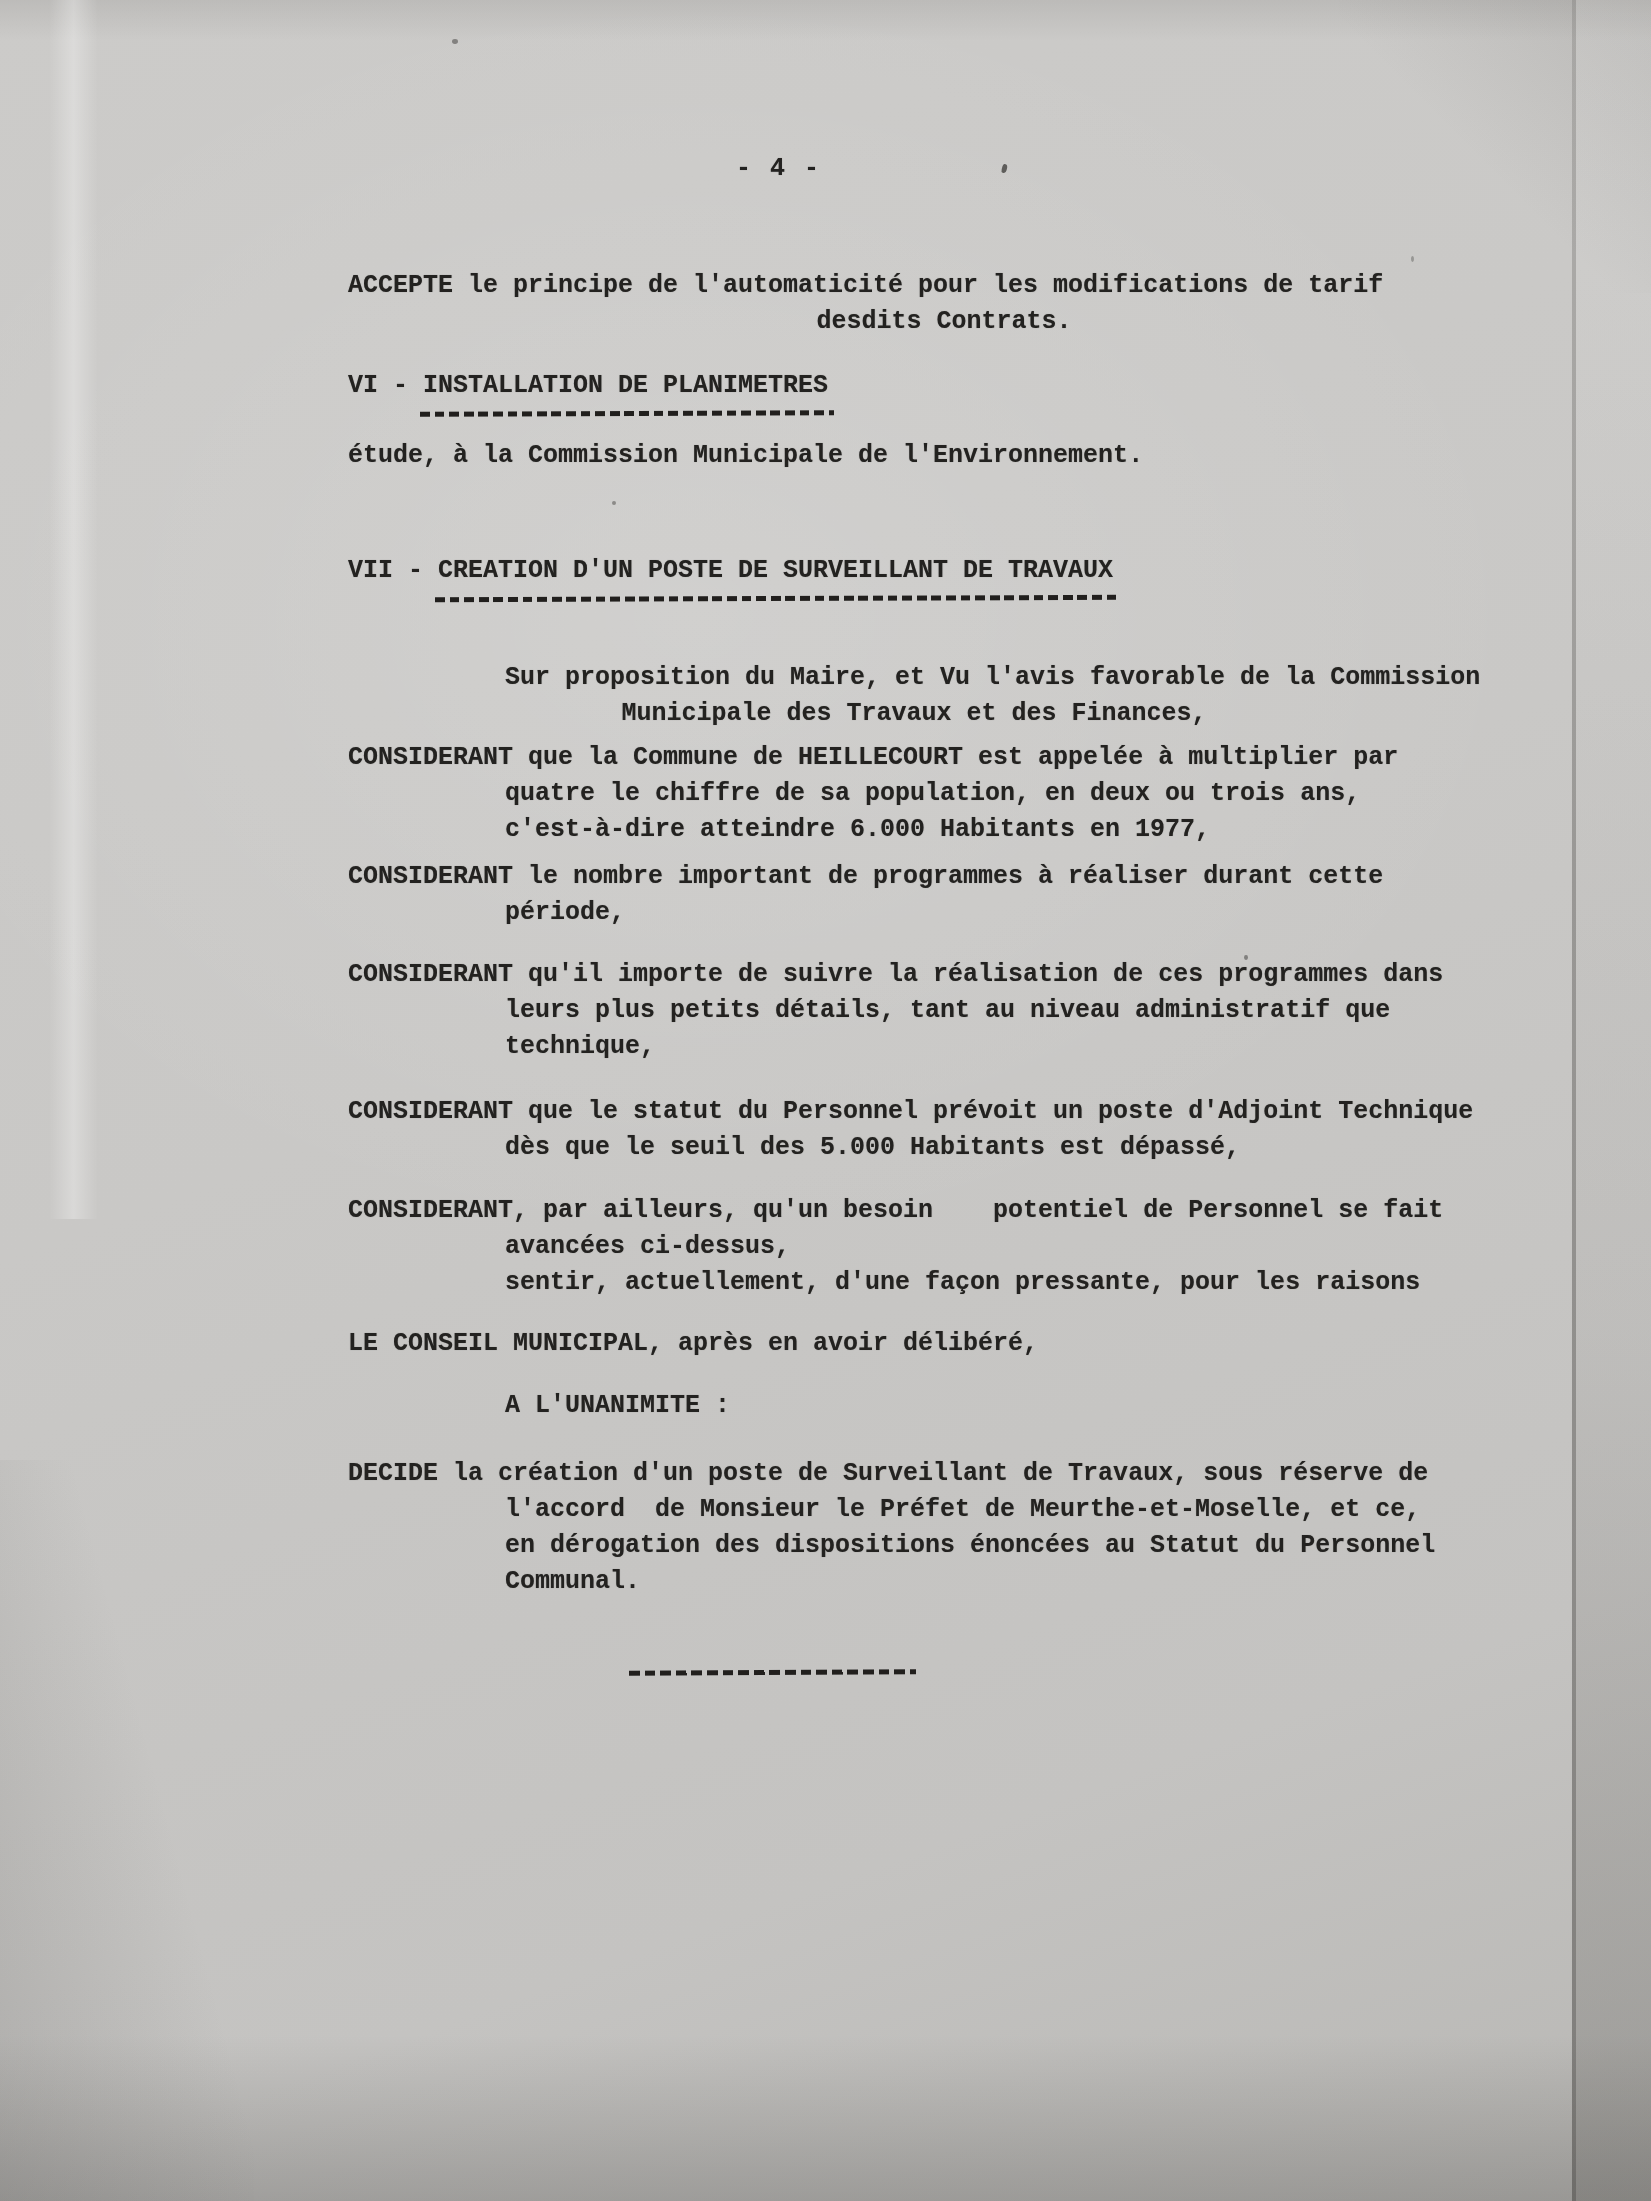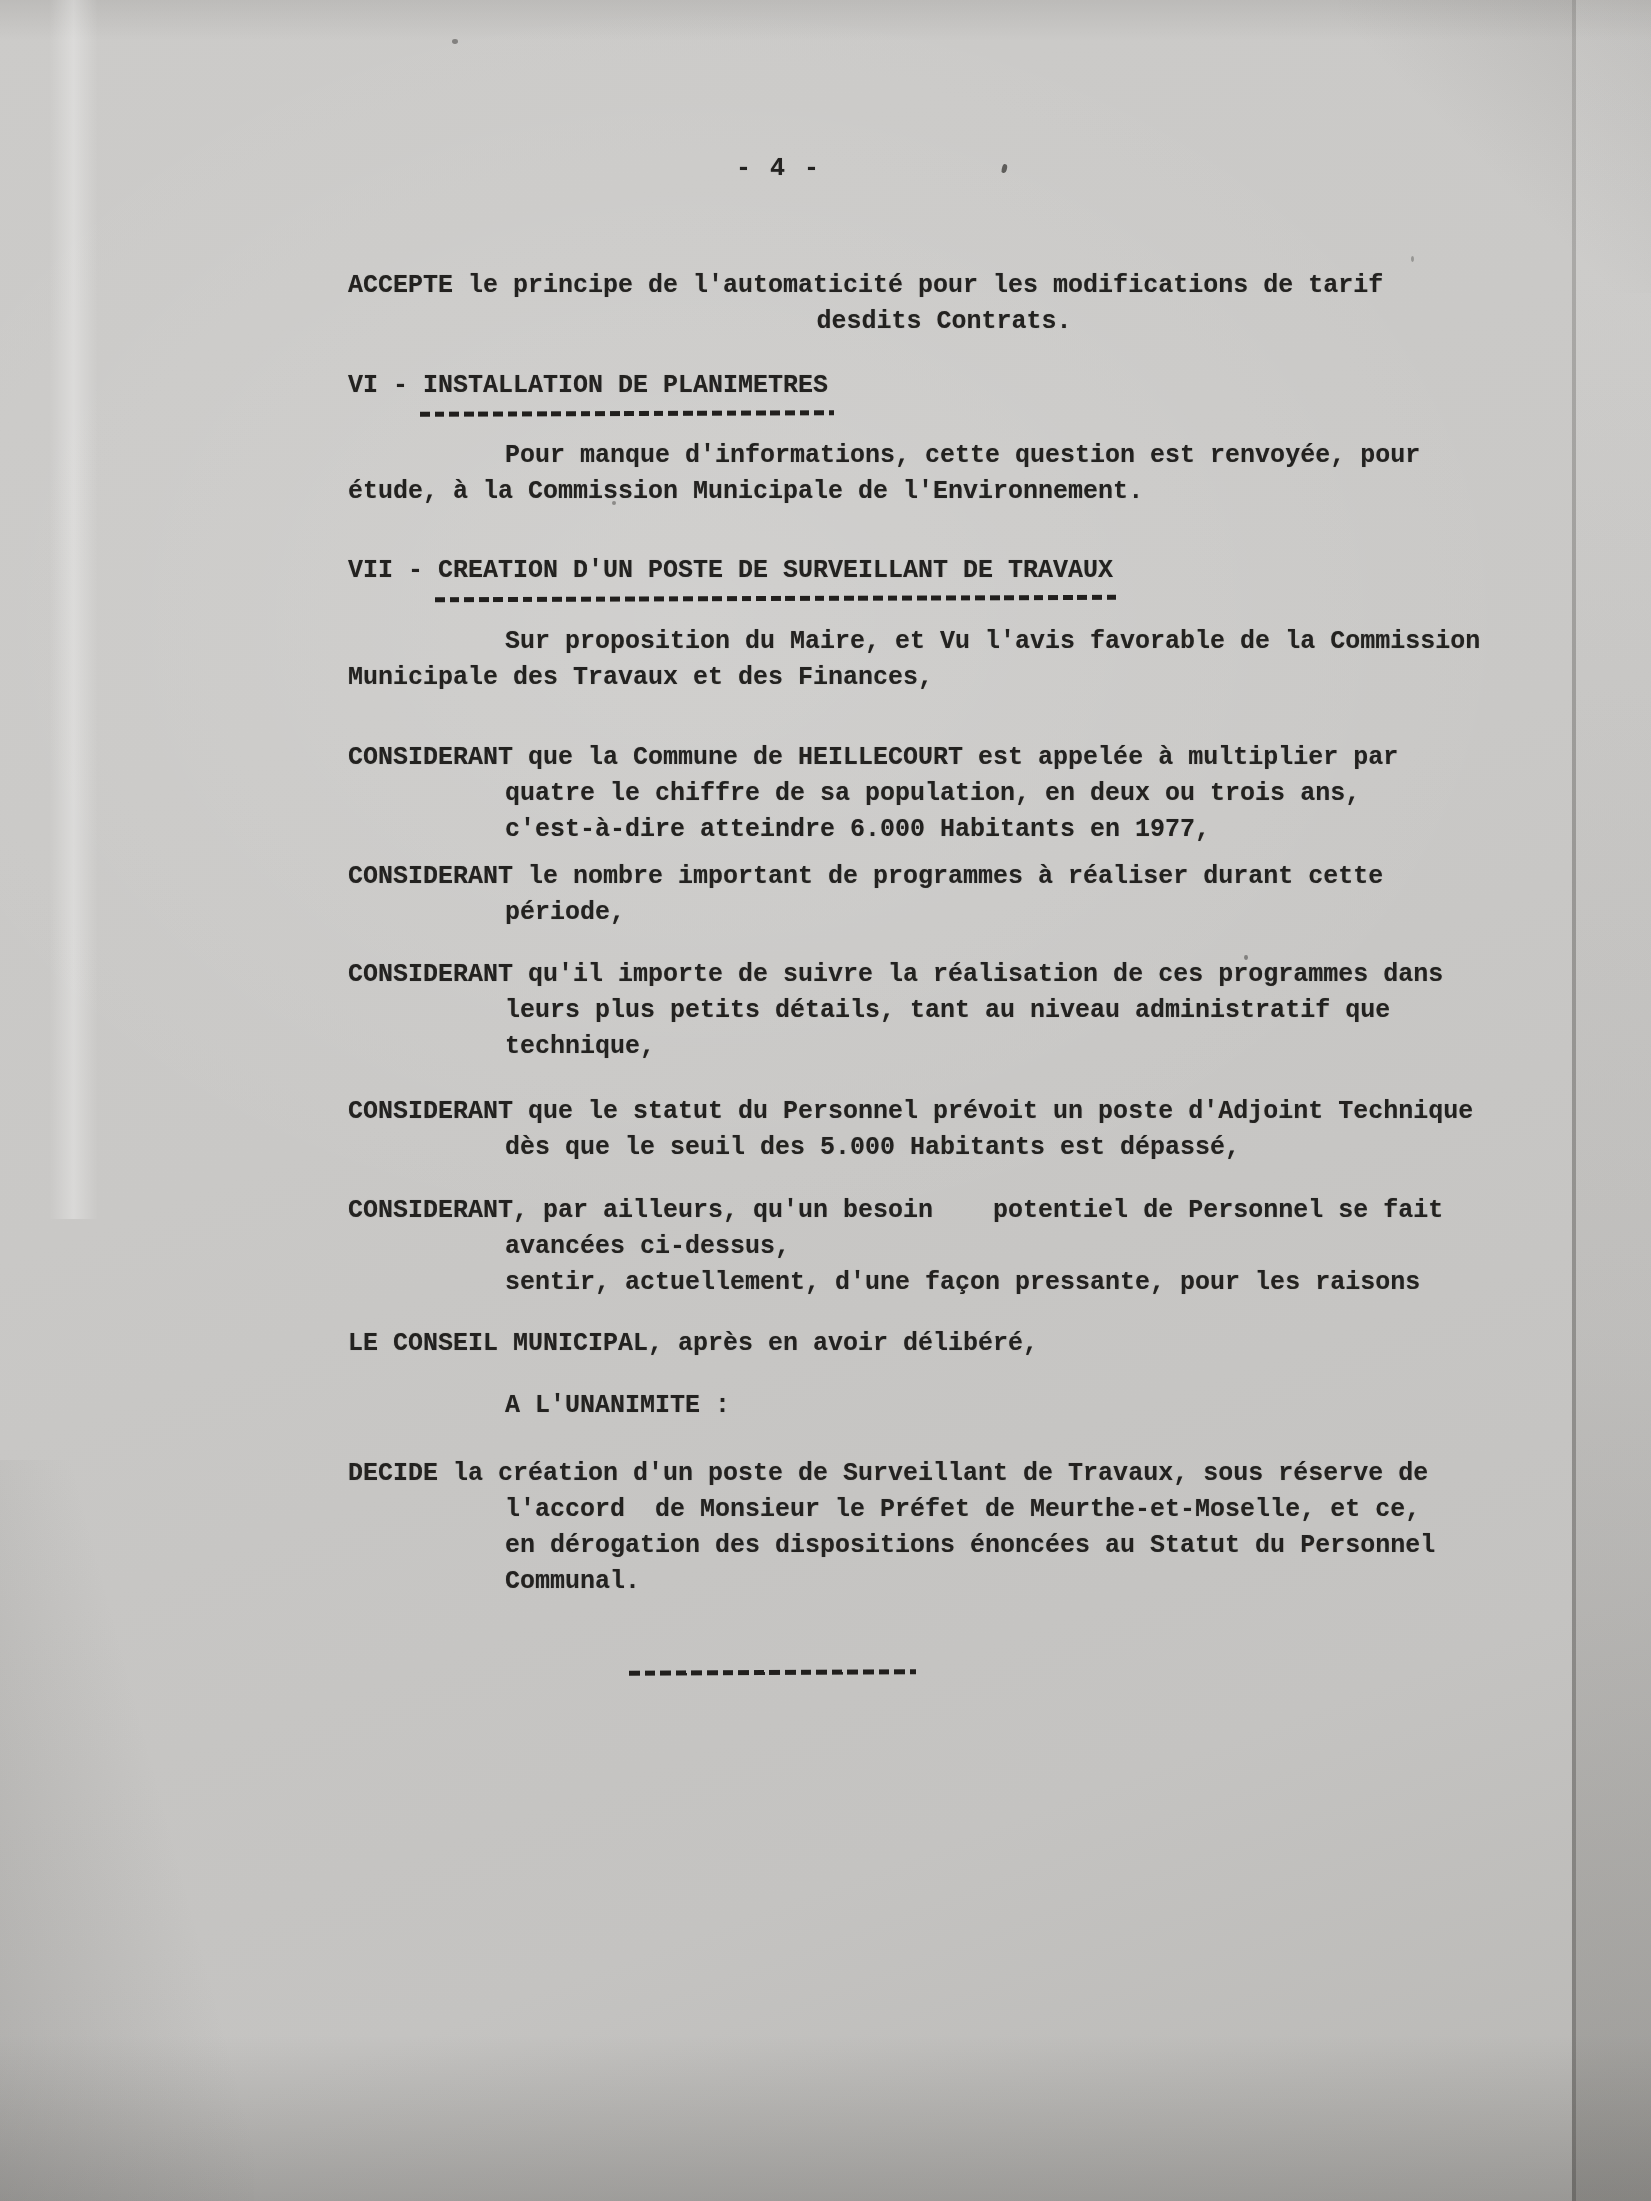--- a/index.html
+++ b/index.html
@@ -75,29 +75,28 @@
   <div class="para" style="top:268px;text-align:center;">
     <div class="line">ACCEPTE le principe de l'automaticité pour les modifications de tarif</div>
     <div class="line ind">desdits Contrats.</div>
   </div>
 
   <div class="para" style="top:368px;">
     <div class="line"><span>VI - </span><span class="dash-underline">INSTALLATION DE PLANIMETRES</span></div>
   </div>
 
   <div class="para" style="top:438px;">
-    <div class="line ind">Pour manque d'informations, cette question est renvoyée, pour</div>
     <div class="line">étude, à la Commission Municipale de l'Environnement.</div>
   </div>
 
   <div class="para" style="top:553px;">
     <div class="line"><span>VII - </span><span class="dash-underline">CREATION D'UN POSTE DE SURVEILLANT DE TRAVAUX</span></div>
   </div>
 
-  <div class="para" style="top:624px;">
+  <div class="para" style="top:660px;text-align:center;">
     <div class="line ind">Sur proposition du Maire, et Vu l'avis favorable de la Commission</div>
     <div class="line">Municipale des Travaux et des Finances,</div>
   </div>
 
   <div class="para" style="top:740px;">
     <div class="line">CONSIDERANT que la Commune de HEILLECOURT est appelée à multiplier par</div>
     <div class="line ind">quatre le chiffre de sa population, en deux ou trois ans,</div>
     <div class="line ind">c'est-à-dire atteindre 6.000 Habitants en 1977,</div>
   </div>
 

